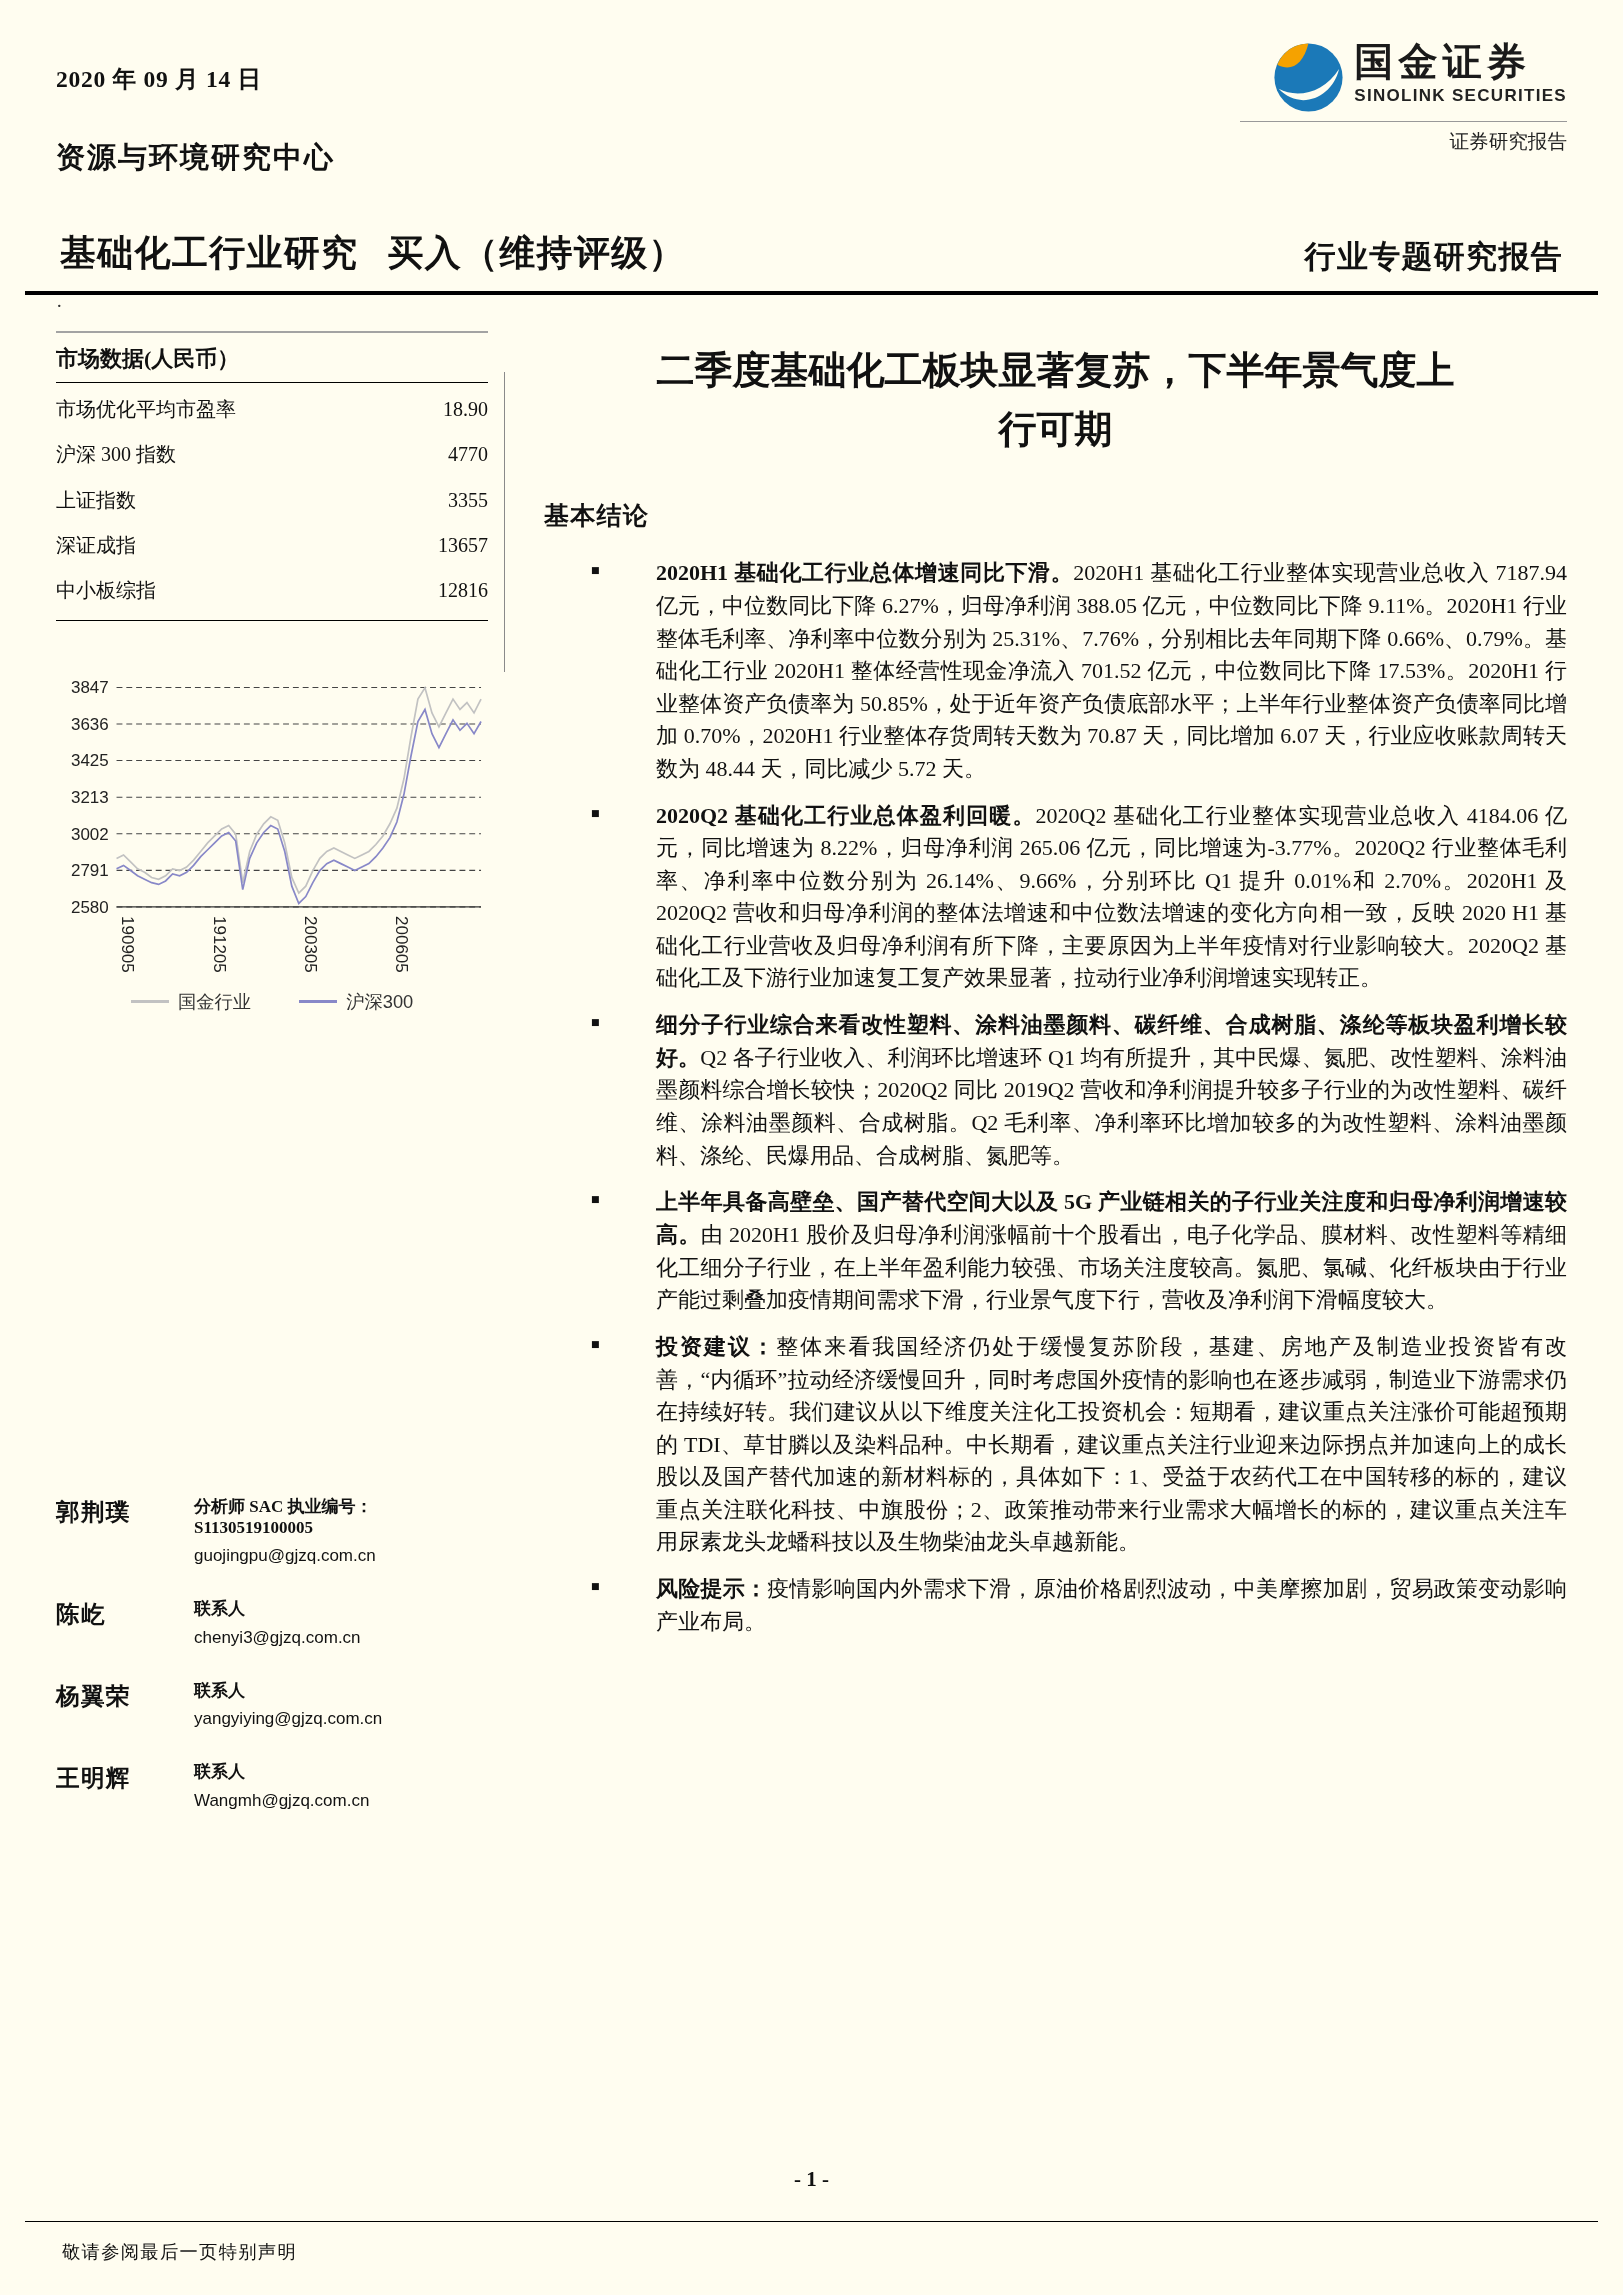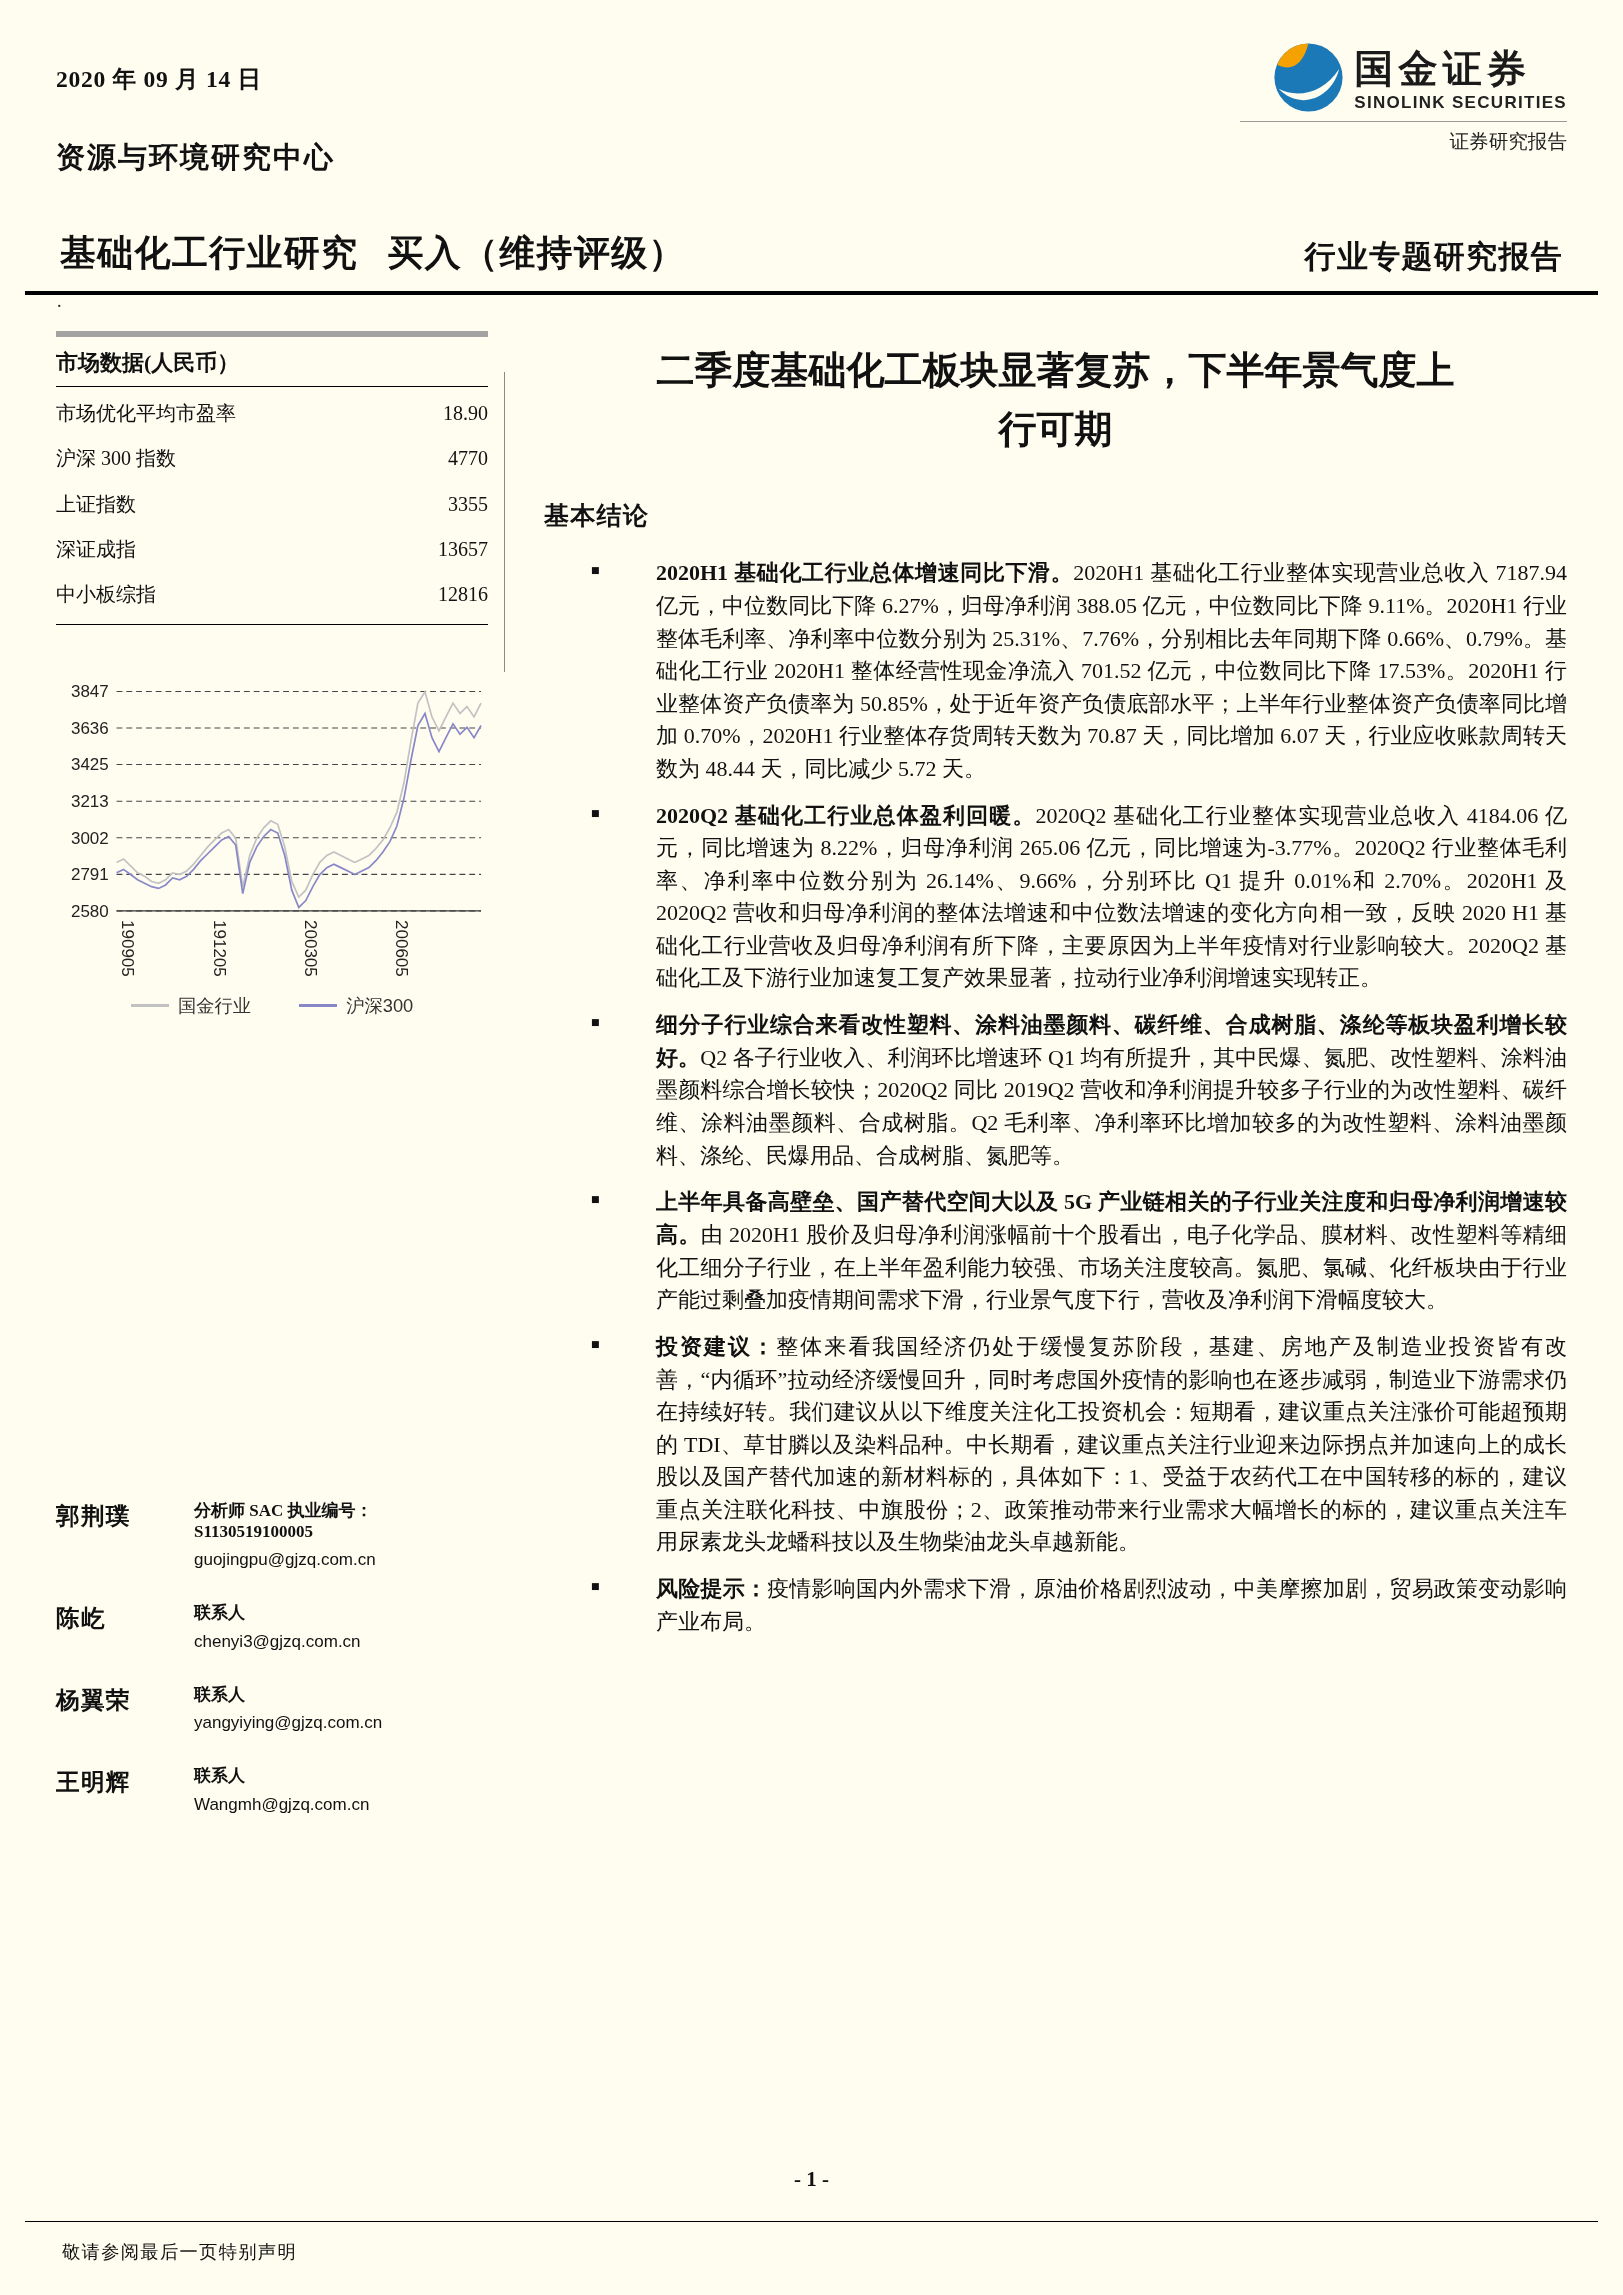--- a/index.html
+++ b/index.html
@@ -4,21 +4,21 @@
 <title>Research Report</title>
 <style>
   * { margin:0; padding:0; box-sizing:border-box; }
   body { font-family:"Liberation Serif","DejaVu Serif",serif; color:#111; background:#888; }
   .page { position:relative; width:1623px; height:2295px; background:#FFFDF0; margin:0 auto; overflow:hidden; }
 
   
   .top { padding:63px 56px 0; }
   .date { font-size:23.6px; font-weight:bold; letter-spacing:0.7px; }
   .brand-block { position:absolute; top:42px; right:56px; width:327px; }
-  .brand-row { display:flex; align-items:flex-end; justify-content:flex-end; gap:10.5px; }
+  .brand-row { display:flex; align-items:flex-start; justify-content:flex-end; gap:10.5px; }
   .brand-icon svg { width:71px; height:71px; display:block; }
   .brand-text { text-align:left; font-family:"Liberation Sans","DejaVu Sans",sans-serif; }
   .brand-cn { font-size:39px; font-weight:bold; letter-spacing:5.2px; color:#1a1a1a; line-height:1.05; }
   .brand-en { font-size:17px; font-weight:bold; letter-spacing:1.3px; color:#222; margin-top:2.6px; }
   .report-type { margin-top:7.9px; border-top:0.7px solid #999; padding-top:6.5px; text-align:right; font-size:19.6px; color:#222; }
   .center-name { font-size:29px; font-weight:bold; margin-top:43px; letter-spacing:2px; }
 
   .header-row { display:flex; justify-content:space-between; align-items:flex-end; padding:0 60px; margin-top:51px; }
   .header-left { font-size:36px; font-weight:bold; letter-spacing:1.3px; }
   .header-left .rating { margin-left:29px; }
@@ -26,21 +26,21 @@
   .thick-rule { height:3.9px; background:#000; margin:13px 25px 0; }
   .header-dot { font-size:19.6px; padding:1.3px 0 0 56px; line-height:1; color:#333; }
 
   
   .content { display:flex; padding:15.7px 56px 0; }
   .v-divider { position:absolute; left:504px; top:372px; width:1.3px; height:300px; background:#8a8a8a; }
   .sidebar { width:432px; flex:0 0 432px; }
   .main { flex:1; margin-left:56px; }
 
   
-  .md-table { border-top:6px solid #a3a3a3; }
+  .md-table { border-top:2px solid #a3a3a3; }
   .md-title { font-size:22px; font-weight:bold; padding:10.5px 0 7.9px; border-bottom:1.3px solid #000; }
   .md-rows { border-bottom:1.3px solid #000; padding:3.9px 0 6.5px; }
   .md-row { display:flex; justify-content:space-between; align-items:baseline; font-size:20px; padding:9.2px 0; }
   .md-value { text-align:right; }
 
   
   .chart-block { margin-top:56px; }
   .chart-svg text.tick { font-family:"Liberation Sans","DejaVu Sans",sans-serif; font-size:26px; fill:#222; }
   .chart-legend { display:flex; justify-content:center; gap:48px; margin-top:2.6px;
                   font-family:"Liberation Sans","DejaVu Sans",sans-serif; font-size:18.3px; color:#333; }

